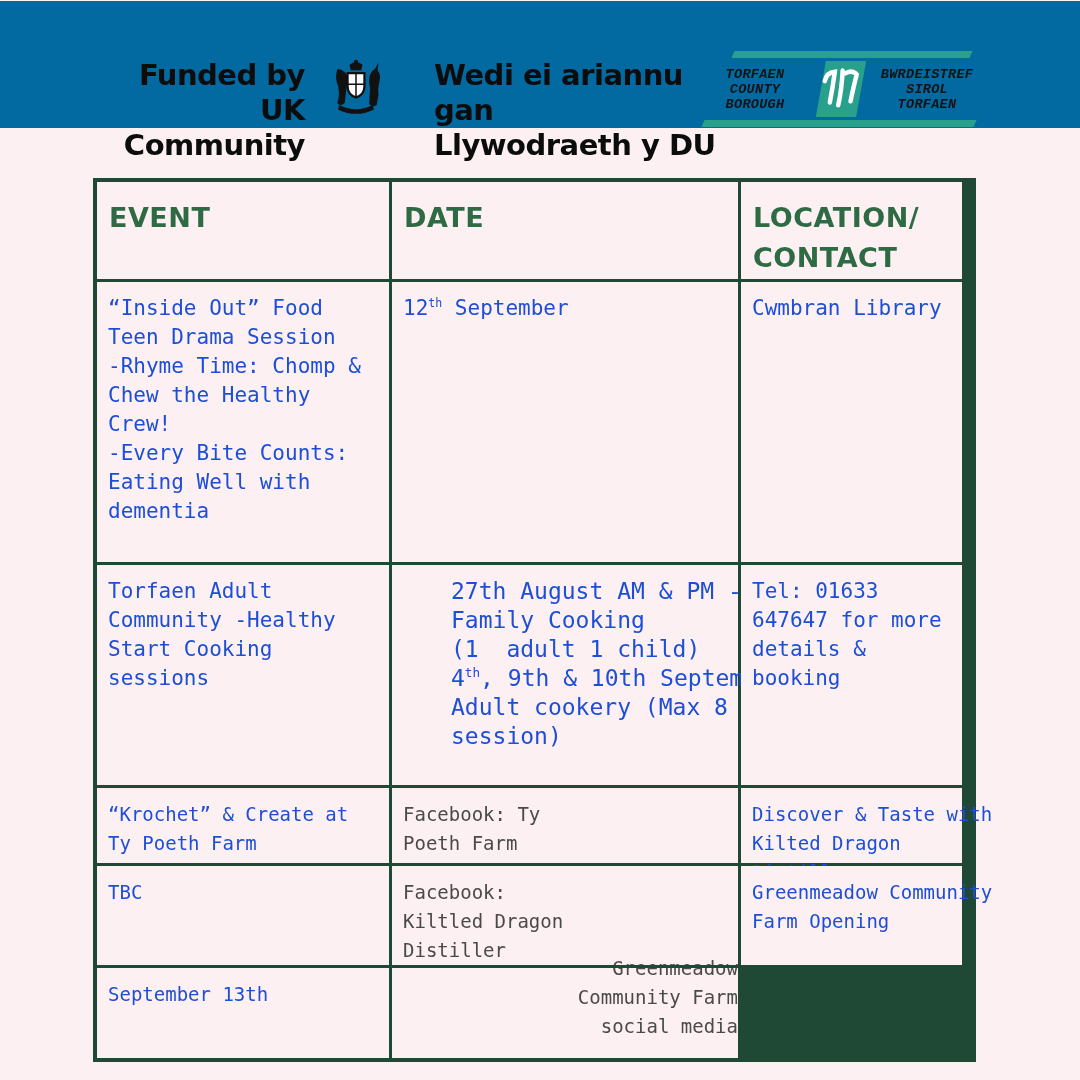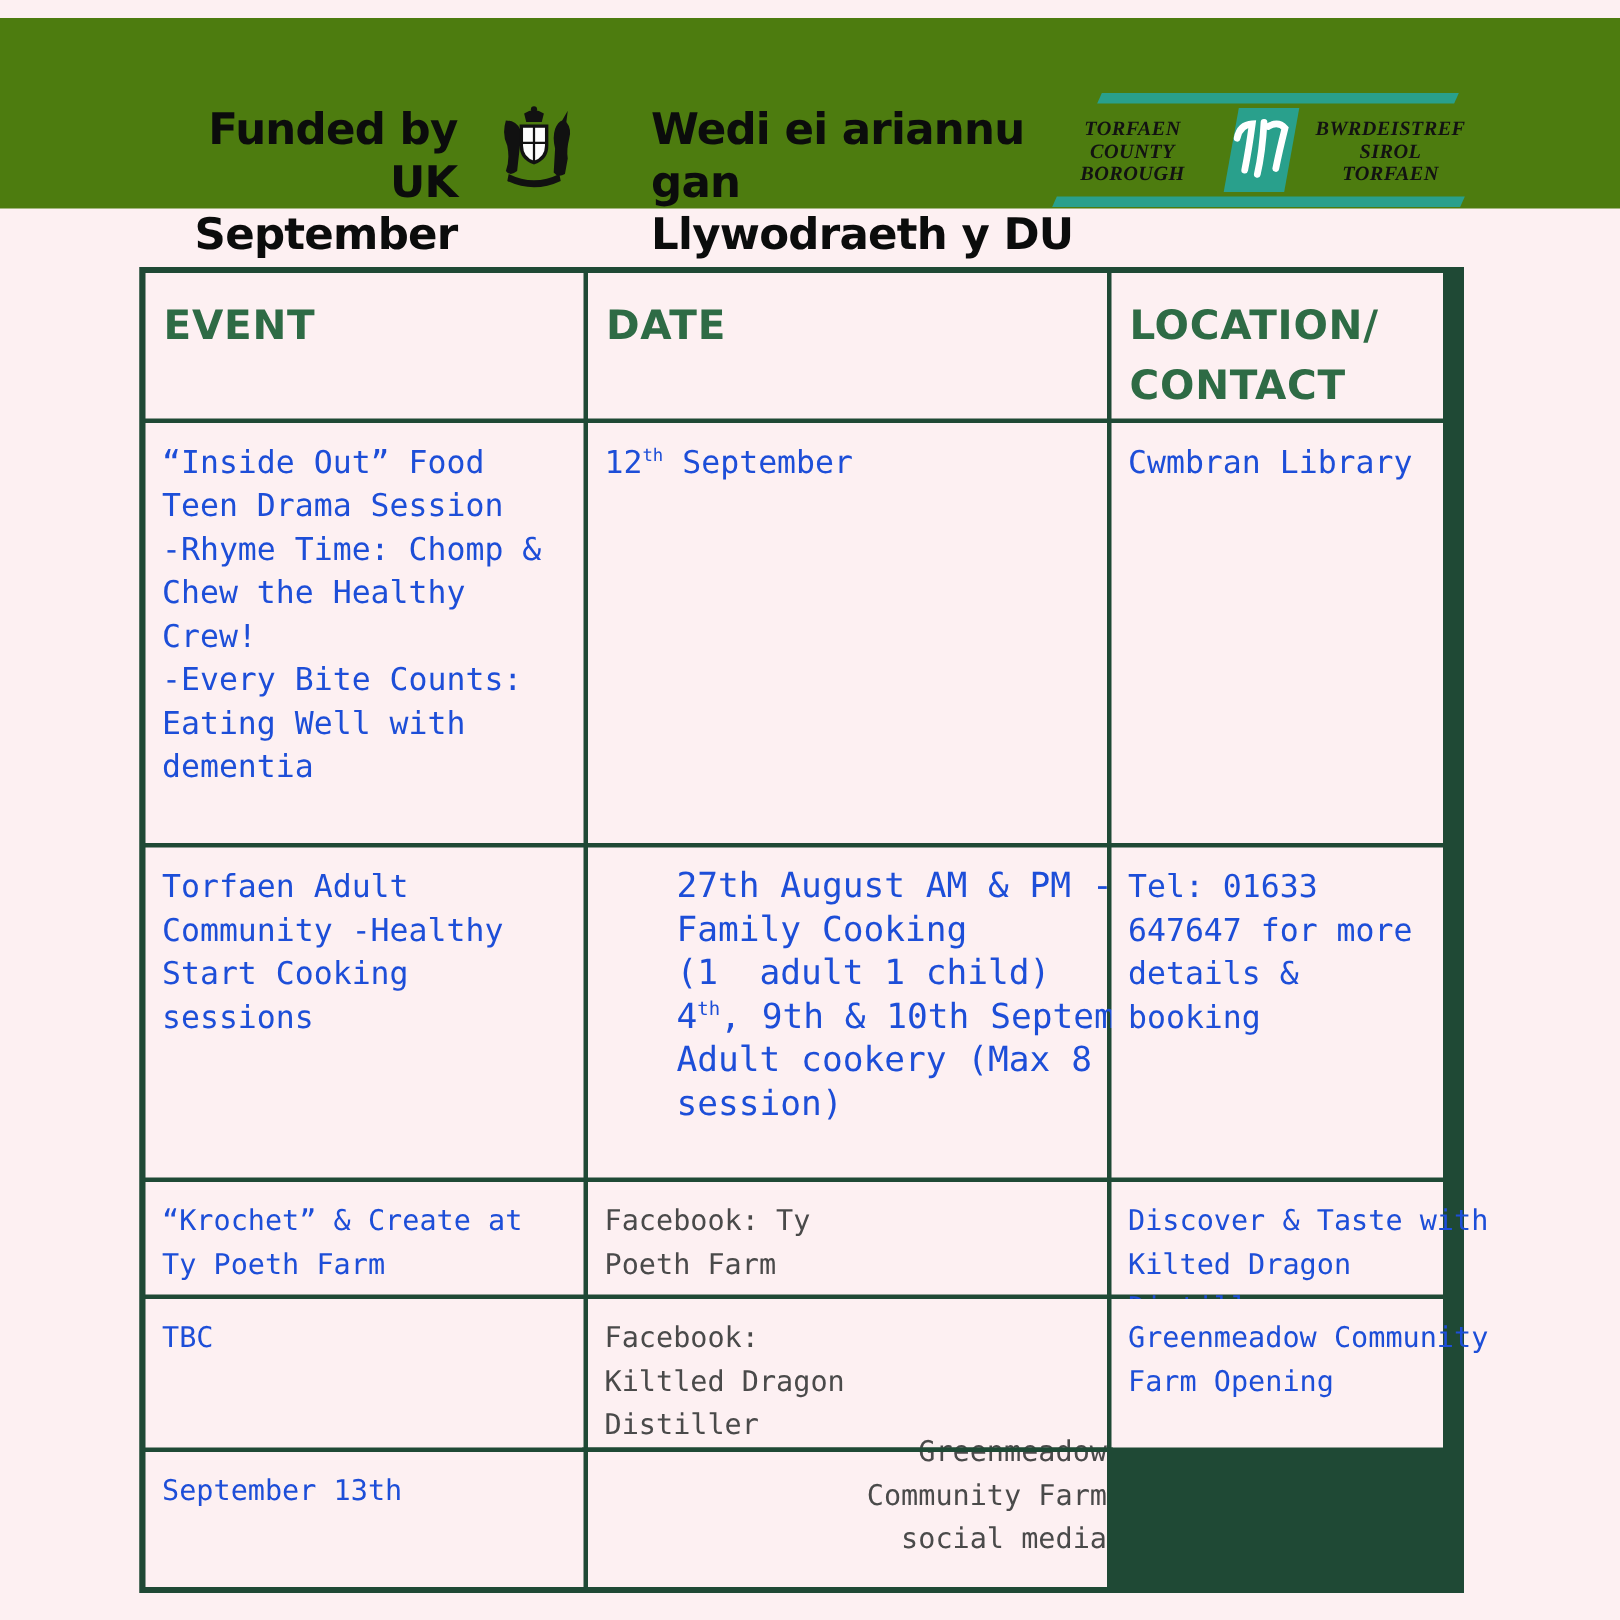--- a/index.html
+++ b/index.html
@@ -4,43 +4,43 @@
 <style>
   html,body{margin:0;padding:0;}
   body{
     width:1080px;height:1080px;
     background:#fdf0f2;
     font-family:"DejaVu Sans","Liberation Sans",sans-serif;
     position:relative;overflow:hidden;
   }
   
   .top-band{
-    position:absolute;left:0;top:12px;width:1080px;height:127px;
-    background:#4d7c0f;
+    position:absolute;left:0;top:1px;width:1080px;height:127px;
+    background:#0369a1;
   }
   .funded-en{
     position:absolute;left:95px;top:57px;width:210px;
     text-align:right;color:#0b0c0c;font-weight:bold;
     font-size:29px;line-height:35px;letter-spacing:-0.5px;
   }
   .crest{position:absolute;left:326px;top:56px;width:60px;height:64px;}
   .funded-cy{
     position:absolute;left:398px;top:57px;width:300px;
     text-align:left;color:#0b0c0c;font-weight:bold;
     font-size:29px;line-height:35px;letter-spacing:-0.5px;margin-left:36px;
   }
   
   .torfaen{position:absolute;left:703px;top:50px;width:280px;height:78px;}
   .t-bar{background:#29a08c;height:7px;transform:skewX(-24deg);}
   .t-bar.top{margin-left:30px;width:238px;}
   .t-bar.bottom{margin-left:0;width:272px;margin-top:3px;}
   .t-mid{display:flex;align-items:center;height:56px;margin-top:3px;}
   .t-text{
     flex:0 0 104px;text-align:center;
-    font-family:Liberation Serif, serif;
+    font-family:Liberation Mono, monospace;
     font-style:italic;font-weight:bold;
     font-size:13.5px;line-height:15px;color:#121212;
     white-space:pre-line;letter-spacing:0.3px;
   }
   .t-mark{flex:0 0 64px;height:56px;margin:0 2px;}
   
   .events-table{
     position:absolute;left:93px;top:178px;
     width:875px;
     display:grid;
@@ -77,21 +77,21 @@
     background:#1f4935;
   }
 </style>
 </head>
 <body>
 
 <div class="top-band">
 
   <div class="funded-en">
     <div>Funded by</div>
-    <div>UK September</div>
+    <div>UK Community</div>
   </div>
 
   <svg class="crest" viewBox="0 0 64 66" aria-hidden="true">
     <g fill="#111111" stroke="none">
       <circle cx="32" cy="4" r="2.2"></circle>
       <path d="M25 7 q7 -5 14 0 l-1.5 6 h-11 z"></path>
       <path d="M12 12 q7 0 10 6 q2 5 0 12 l-2 18 q-5 4 -8 0 q3 -8 1 -18 q-4 -8 -1 -18 z"></path>
       <path d="M52 12 l4 -7 l-1 8 q4 5 2 12 q-2 8 -1 14 l-2 11 q-5 3 -8 -1 l1 -17 q-2 -8 0 -14 q2 -5 5 -6 z"></path>
       <path d="M14 50 q18 9 36 0 l1 5 q-19 9 -38 0 z"></path>
     </g>

